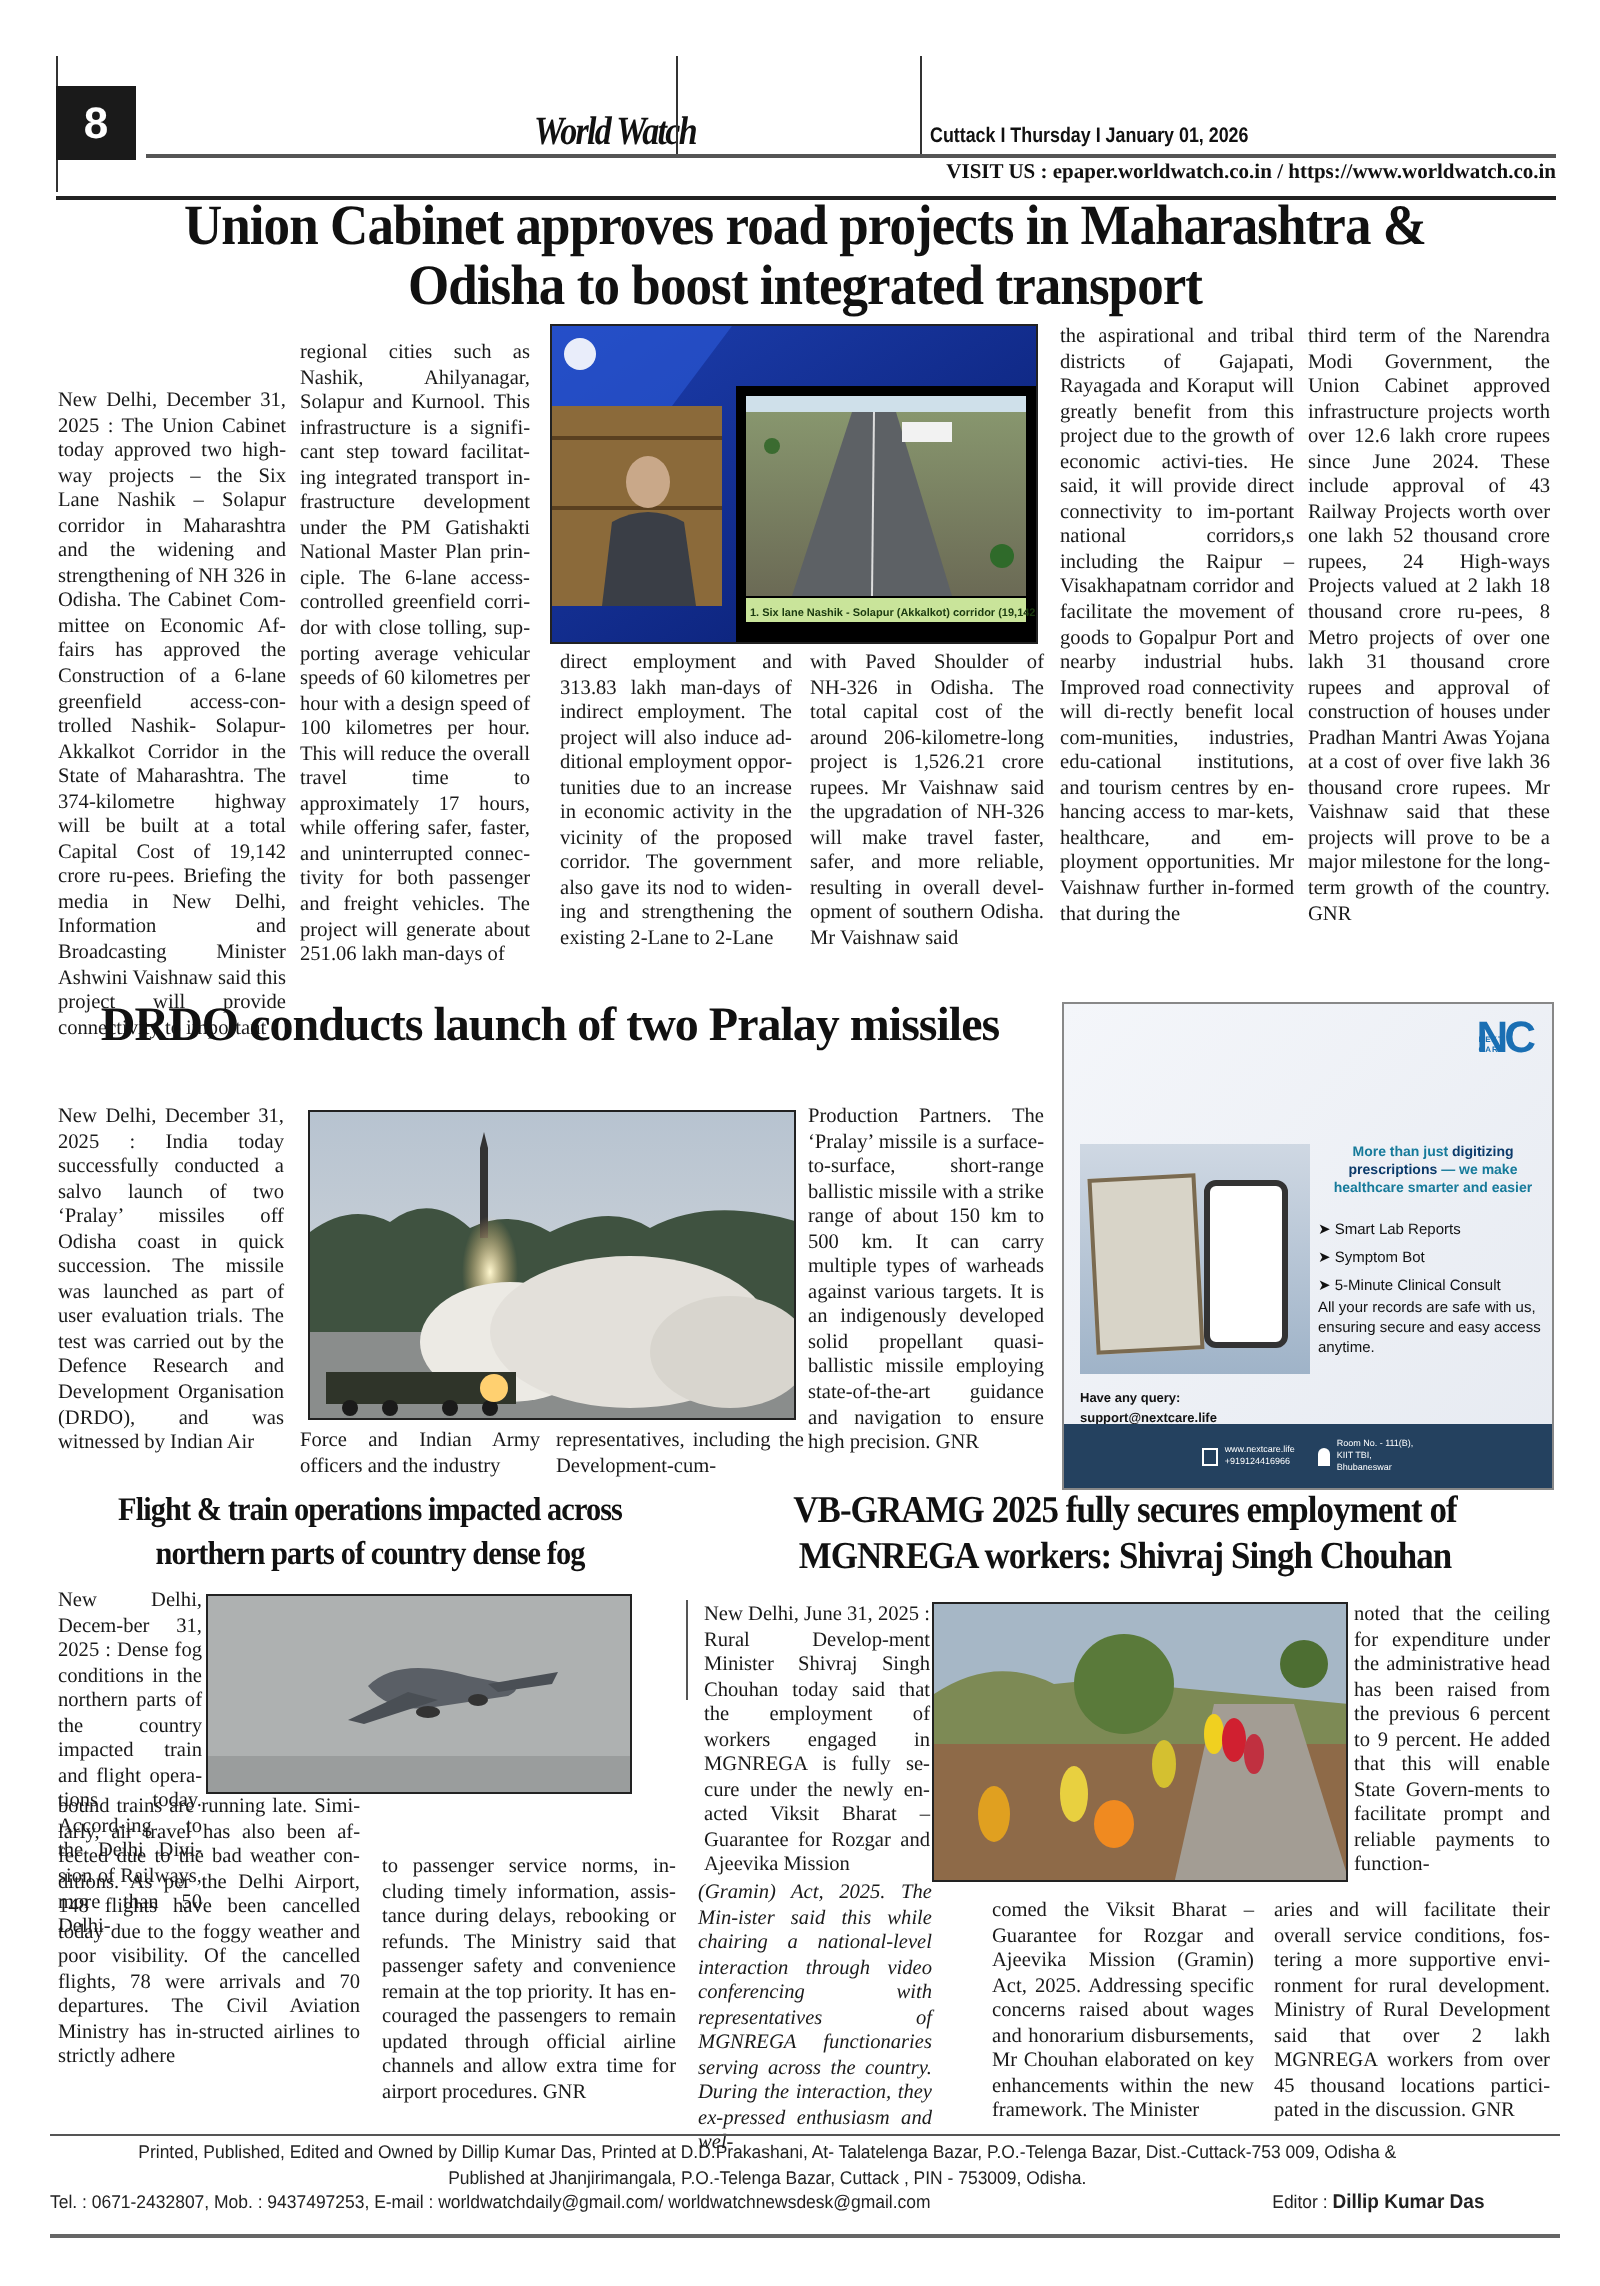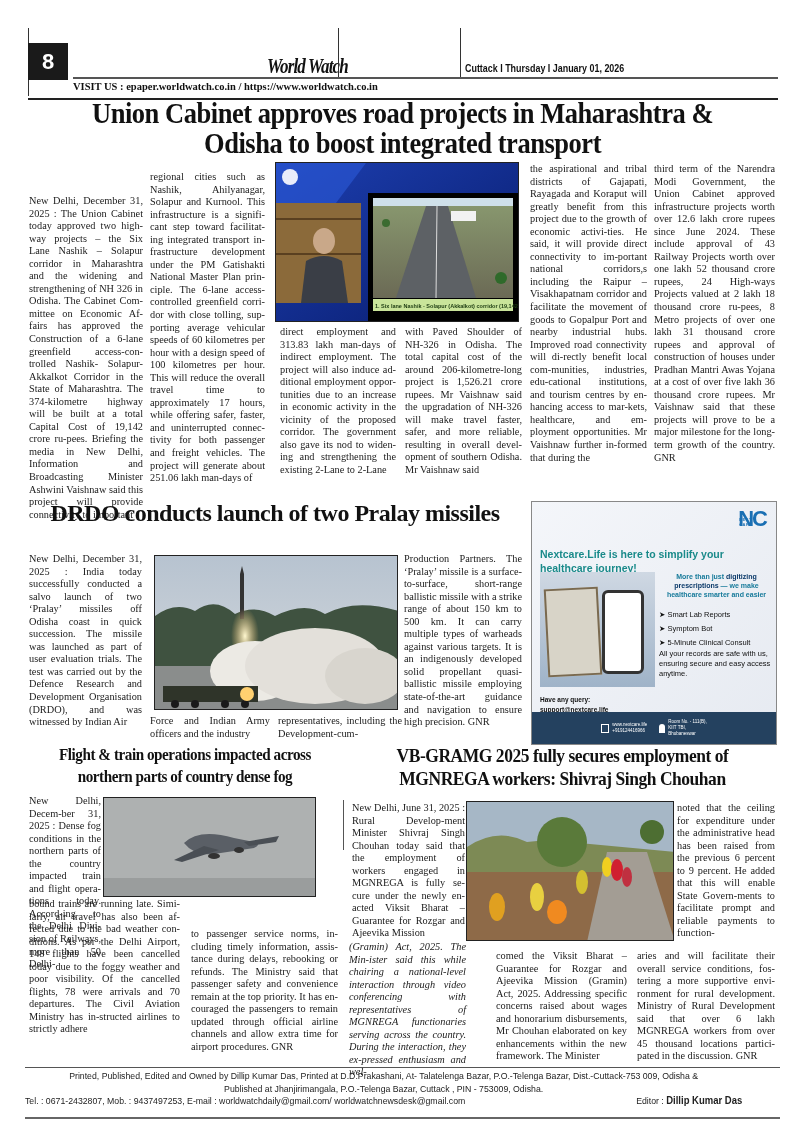--- a/index.html
+++ b/index.html
@@ -9,21 +9,21 @@
   .headline { font-family: "Liberation Serif", serif; font-weight: bold; text-align: center; color: #111; letter-spacing: -0.5px; }
 
   
   #page-num { left: 28px; top: 43px; width: 40px; height: 37px; background: #1a1a1a; color: #fff; font-family: "Liberation Sans", sans-serif; font-weight: bold; font-size: 22px; display: flex; align-items: center; justify-content: center; }
   #hdr-line-left { left: 28px; top: 28px; width: 1px; height: 68px; background: #333; }
   #logo { left: 250px; top: 40px; width: 115px; height: 38px; font-family: "Liberation Serif", serif; font-weight: bold; font-style: italic; font-size: 20px; letter-spacing: -1px; display: flex; align-items: flex-end; justify-content: center; transform: scaleX(0.85); }
   #logo-sep { left: 338px; top: 28px; width: 1px; height: 50px; background: #333; }
   #date-sep { left: 460px; top: 28px; width: 1px; height: 50px; background: #333; }
   #dateline { left: 465px; top: 62px; font-family: "Liberation Sans", sans-serif; font-size: 10.5px; font-weight: bold; transform: scaleX(0.85); transform-origin: left; }
   #hdr-rule { left: 73px; top: 77px; width: 705px; height: 2px; background: #555; }
-  #visit { left: 73px; top: 81px; width: 705px; text-align: left; font-family: "Liberation Serif", serif; font-size: 10.5px; font-weight: bold; }
+  #visit { left: 73px; top: 81px; width: 705px; text-align: right; font-family: "Liberation Serif", serif; font-size: 10.5px; font-weight: bold; }
   #visit-rule { left: 28px; top: 98px; width: 750px; height: 2px; background: #222; }
 
   #h1 { left: 25px; top: 99px; width: 755px; font-size: 28.5px; line-height: 30px; transform: scaleX(0.93); }
 
   #a1c1 { left: 29px; top: 171px; width: 114px; margin-top: 24px; }
   #a1c2 { left: 150px; top: 171px; width: 115px; }
   #a1img { left: 275px; top: 162px; width: 244px; height: 160px; background: #0a1a5a; overflow: hidden; border: 1px solid #222; }
   #a1c3 { left: 280px; top: 326px; width: 116px; }
   #a1c4 { left: 405px; top: 326px; width: 117px; }
   #a1c5 { left: 530px; top: 163px; width: 117px; }
@@ -163,21 +163,20 @@
       <circle cx="90" cy="148" r="4" fill="#1a1a1a"></circle>
     <circle cx="92" cy="138" r="7" fill="#ffd070"></circle>
   </svg>
 </div>
 <div class="abs body-text" id="a2c2">Force and Indian Army officers and the industry</div>
 <div class="abs body-text" id="a2c3">representatives, including the Development-cum-</div>
 <div class="abs body-text" id="a2c4">Production Partners. The ‘Pralay’ missile is a surface-to-surface, short-range ballistic missile with a strike range of about 150 km to 500 km. It can carry multiple types of warheads against various targets. It is an indigenously developed solid propellant quasi-ballistic missile employing state-of-the-art guidance and navigation to ensure high precision. GNR</div>
 
 <div class="abs" id="ad">
   <div class="logo"><span>NC</span><small>NEXT CARE</small></div>
-  <div class="t2">Nextcare.Life is here to simplify your healthcare journey!</div>
   <div class="photo">
     <div class="clip"></div>
     <div class="phone"></div>
   </div>
   <div class="more"><span>More than just </span><b>digitizing prescriptions</b><span> — we make healthcare smarter and easier</span></div>
   <div class="feat" style="top:108px"><span>➤ </span><span>Smart Lab Reports</span></div>
   <div class="feat" style="top:122px"><span>➤ </span><span>Symptom Bot</span></div>
   <div class="feat" style="top:136px"><span>➤ </span><span>5-Minute Clinical Consult</span></div>
   <div class="safe">All your records are safe with us, ensuring secure and easy access anytime.</div>
   <div class="query">
@@ -229,21 +228,21 @@
     <ellipse cx="90" cy="110" rx="10" ry="12" fill="#f08a20"></ellipse>
     <ellipse cx="115" cy="80" rx="6" ry="12" fill="#d4c030"></ellipse>
     <ellipse cx="140" cy="65" rx="5" ry="10" fill="#f0d020"></ellipse>
     <ellipse cx="150" cy="68" rx="6" ry="11" fill="#d02030"></ellipse>
     <ellipse cx="160" cy="75" rx="5" ry="10" fill="#c03040"></ellipse>
   </svg>
 </div>
 <div class="abs body-text" id="a4c1b">(Gramin) Act, 2025. The Min-ister said this while chairing a national-level interaction through video conferencing with representatives of MGNREGA functionaries serving across the country. During the interaction, they ex-pressed enthusiasm and wel-</div>
 <div class="abs body-text" id="a4c2">comed the Viksit Bharat – Guarantee for Rozgar and Ajeevika Mission (Gramin) Act, 2025. Addressing specific concerns raised about wages and honorarium disbursements, Mr Chouhan elaborated on key enhancements within the new framework. The Minister</div>
 <div class="abs body-text" id="a4c3">noted that the ceiling for expenditure under the administrative head has been raised from the previous 6 percent to 9 percent. He added that this will enable State Govern-ments to facilitate prompt and reliable payments to function-</div>
-<div class="abs body-text" id="a4c3b">aries and will facilitate their overall service conditions, fos-tering a more supportive envi-ronment for rural development. Ministry of Rural Development said that over 6 lakh MGNREGA workers from over 45 thousand locations partici-pated in the discussion.  GNR</div>
+<div class="abs body-text" id="a4c3b">aries and will facilitate their overall service conditions, fos-tering a more supportive envi-ronment for rural development. Ministry of Rural Development said that over 2 lakh MGNREGA workers from over 45 thousand locations partici-pated in the discussion.  GNR</div>
 
 <div class="abs" id="foot-rule"></div>
 <div class="abs" id="footer">
   <div class="c">Printed, Published, Edited and Owned by Dillip Kumar Das, Printed at D.D.Prakashani, At- Talatelenga Bazar, P.O.-Telenga Bazar, Dist.-Cuttack-753 009, Odisha &amp;</div>
   <div class="c">Published at Jhanjirimangala, P.O.-Telenga Bazar, Cuttack , PIN - 753009, Odisha.</div>
   <div class="row">
     <span>Tel. : 0671-2432807, Mob. : 9437497253, E-mail : worldwatchdaily@gmail.com/ worldwatchnewsdesk@gmail.com</span>
     <span class="editor"><span>Editor : </span><b>Dillip Kumar Das</b></span>
   </div>
 </div>

